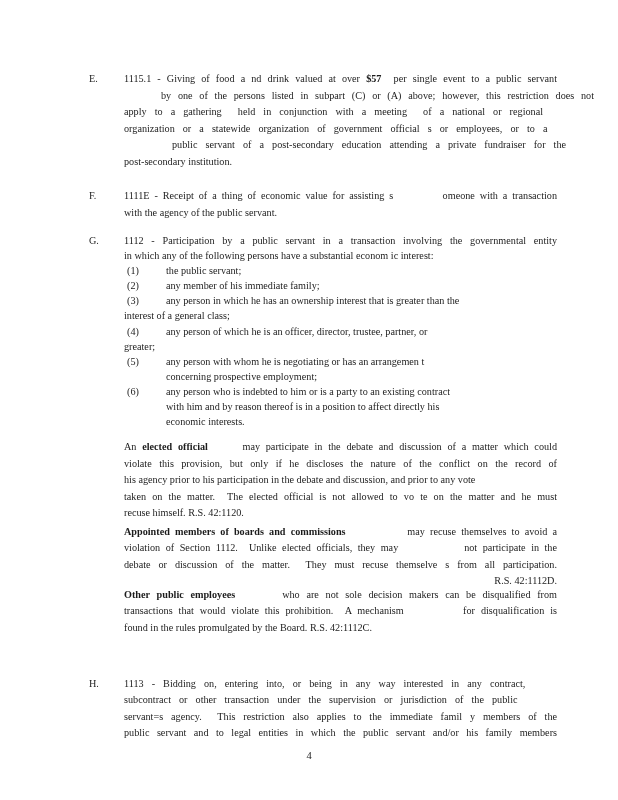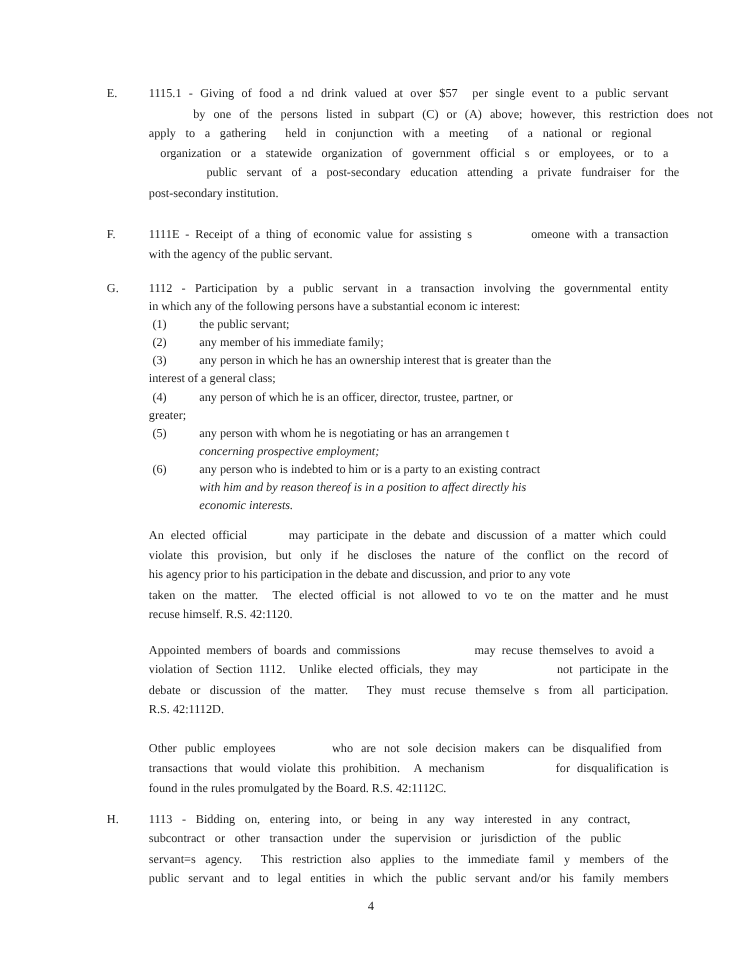--- a/index.html
+++ b/index.html
@@ -9,39 +9,39 @@
     height:800px;
     background:#ffffff;
     overflow:hidden;
     font-family:"Liberation Serif","DejaVu Serif",serif;
     font-size:10.2px;
     color:#1c1c1c;
   }
   .block{position:absolute;left:124px;width:433px;}
   .line{position:relative;white-space:pre;}
   .l-item{margin-left:42px;}
-  .l-itemcont{margin-left:42px;font-style:italic;}
+  .l-itemcont{margin-left:42px;}
   .l-letter .marker{position:absolute;left:-35px;top:0;}
   .l-item .marker{position:absolute;left:-39px;top:0;}
-  .b{font-weight:normal;}
+  .b{font-weight:bold;}
   #page-number{
     position:absolute;top:750px;left:0;width:618px;
     text-align:center;font-size:10.5px;
   }
 </style>
 </head>
 <body>
 
 <div id="page">
   <div id="doc-content">
       <div class="block" style="top: 71px; line-height: 16.5px;">
         <div class="line l-letter j" style="word-spacing: 3.56086px;"><span class="marker">E.</span><span class="txt"><span>1115.1 - Giving of food a nd drink valued at over </span><span class="b">$57</span><span>  per single event to a public servant</span></span></div>
         <div class="line l-body j" style="word-spacing: 4.18848px; padding-left: 37px;"><span class="txt"><span>by one of the persons listed in subpart (C) or (A) above; however, this restriction does not</span></span></div>
         <div class="line l-body j" style="word-spacing: 5.5px;"><span class="txt"><span>apply to a gathering  held in conjunction with a meeting  of a national or regional</span></span></div>
-        <div class="line l-body j" style="word-spacing: 5.5px; text-align: right;"><span class="txt"><span>organization or a statewide organization of government official s or employees, or to a</span></span></div>
+        <div class="line l-body j" style="word-spacing: 5.5px;"><span class="txt"><span>organization or a statewide organization of government official s or employees, or to a</span></span></div>
         <div class="line l-body j" style="word-spacing: 5.5px; margin-left: 48px;"><span class="txt"><span>public servant of a post-secondary education attending a private fundraiser for the</span></span></div>
         <div class="line l-body"><span class="txt"><span>post-secondary institution.</span></span></div>
       </div>
       <div class="block" style="top: 188px; line-height: 16.5px;">
         <div class="line l-letter j" style="word-spacing: 2.38672px;"><span class="marker">F.</span><span class="txt"><span>1111E - Receipt of a thing of economic value for assisting s          omeone with a transaction</span></span></div>
         <div class="line l-body"><span class="txt"><span>with the agency of the public servant.</span></span></div>
       </div>
       <div class="block" style="top: 233px; line-height: 15.1px;">
         <div class="line l-letter j" style="word-spacing: 5.18269px;"><span class="marker">G.</span><span class="txt"><span>1112 - Participation by a public servant in a transaction involving the governmental entity</span></span></div>
         <div class="line l-body"><span class="txt"><span>in which any of the following persons have a substantial econom ic interest:</span></span></div>
@@ -57,27 +57,27 @@
         <div class="line l-itemcont"><span class="txt"><span>with him and by reason thereof is in a position to affect directly his</span></span></div>
         <div class="line l-itemcont"><span class="txt"><span>economic interests.</span></span></div>
       </div>
       <div class="block" style="top: 439px; line-height: 16.5px;">
         <div class="line l-body j" style="word-spacing: 3.2097px;"><span class="txt"><span>An </span><span class="b">elected official</span><span>      may participate in the debate and discussion of a matter which could</span></span></div>
         <div class="line l-body j" style="word-spacing: 4.87109px;"><span class="txt"><span>violate this provision, but only if he discloses the nature of the conflict on the record of</span></span></div>
         <div class="line l-body"><span class="txt"><span>his agency prior to his participation in the debate and discussion, and prior to any vote</span></span></div>
         <div class="line l-body j" style="word-spacing: 3.57155px;"><span class="txt"><span>taken on the matter.  The elected official is not allowed to vo te on the matter and he must</span></span></div>
         <div class="line l-body"><span class="txt"><span>recuse himself. R.S. 42:1120.</span></span></div>
       </div>
-      <div class="block" style="top: 535px; line-height: 16.4px;">
+      <div class="block" style="top: 524px; line-height: 16.4px; text-align: right;">
         <div class="line l-body j" style="word-spacing: 2.60014px;"><span class="txt"><span class="b">Appointed members of boards and commissions</span><span>            may recuse themselves to avoid a</span></span></div>
         <div class="line l-body j" style="word-spacing: 2.94466px;"><span class="txt"><span>violation of Section 1112.  Unlike elected officials, they may            not participate in the</span></span></div>
         <div class="line l-body j" style="word-spacing: 5.35826px;"><span class="txt"><span>debate or discussion of the matter.  They must recuse themselve s from all participation.</span></span></div>
         <div class="line l-body"><span class="txt"><span>R.S. 42:1112D.</span></span></div>
       </div>
-      <div class="block" style="top: 617px; line-height: 16.4px;">
+      <div class="block" style="top: 587px; line-height: 16.4px;">
         <div class="line l-body j" style="word-spacing: 4.1658px;"><span class="txt"><span class="b">Other public employees</span><span>       who are not sole decision makers can be disqualified from</span></span></div>
         <div class="line l-body j" style="word-spacing: 3.38594px;"><span class="txt"><span>transactions that would violate this prohibition.  A mechanism          for disqualification is</span></span></div>
         <div class="line l-body"><span class="txt"><span>found in the rules promulgated by the Board. R.S. 42:1112C.</span></span></div>
       </div>
       <div class="block" style="top: 676px; line-height: 16.4px;">
         <div class="line l-letter j" style="word-spacing: 5.5px;"><span class="marker">H.</span><span class="txt"><span>1113 - Bidding on, entering into, or being in any way interested in any contract,</span></span></div>
         <div class="line l-body j" style="word-spacing: 5.5px;"><span class="txt"><span>subcontract or other transaction under the supervision or jurisdiction of the public</span></span></div>
         <div class="line l-body j" style="word-spacing: 5.33929px;"><span class="txt"><span>servant=s agency.  This restriction also applies to the immediate famil y members of the</span></span></div>
         <div class="line l-body j" style="word-spacing: 4.89955px;"><span class="txt"><span>public servant and to legal entities in which the public servant and/or his family members</span></span></div>
       </div>

